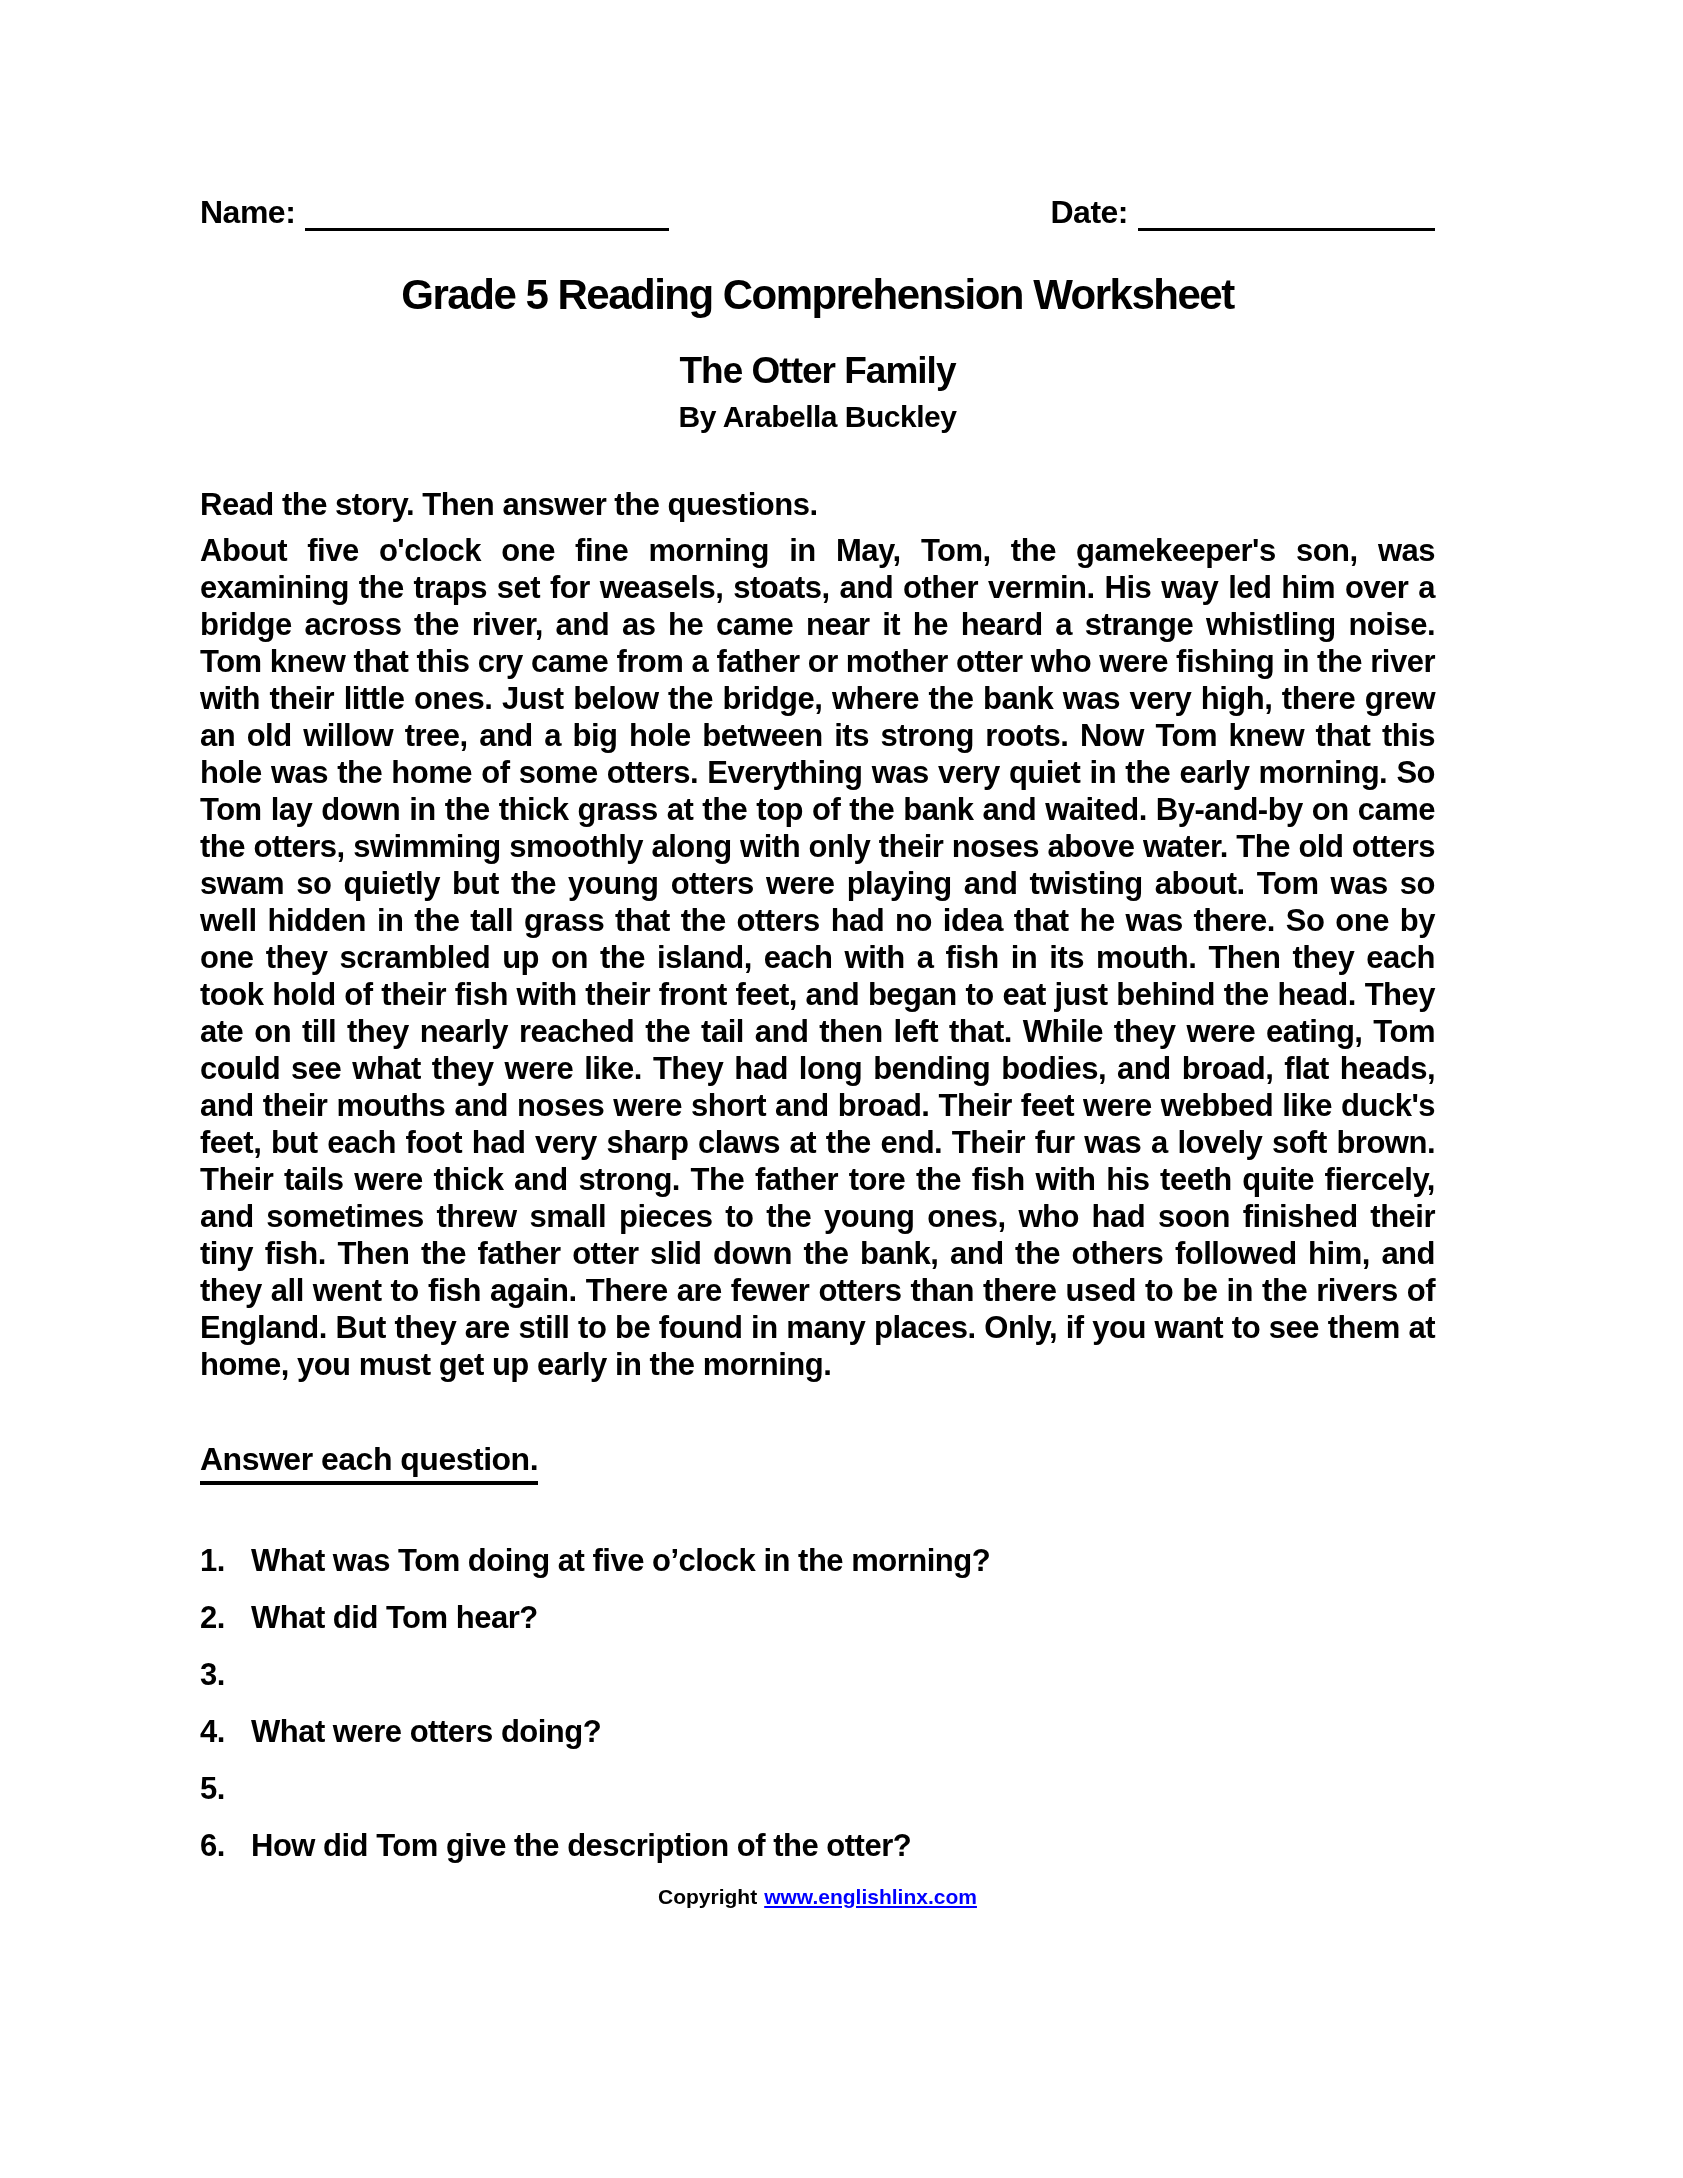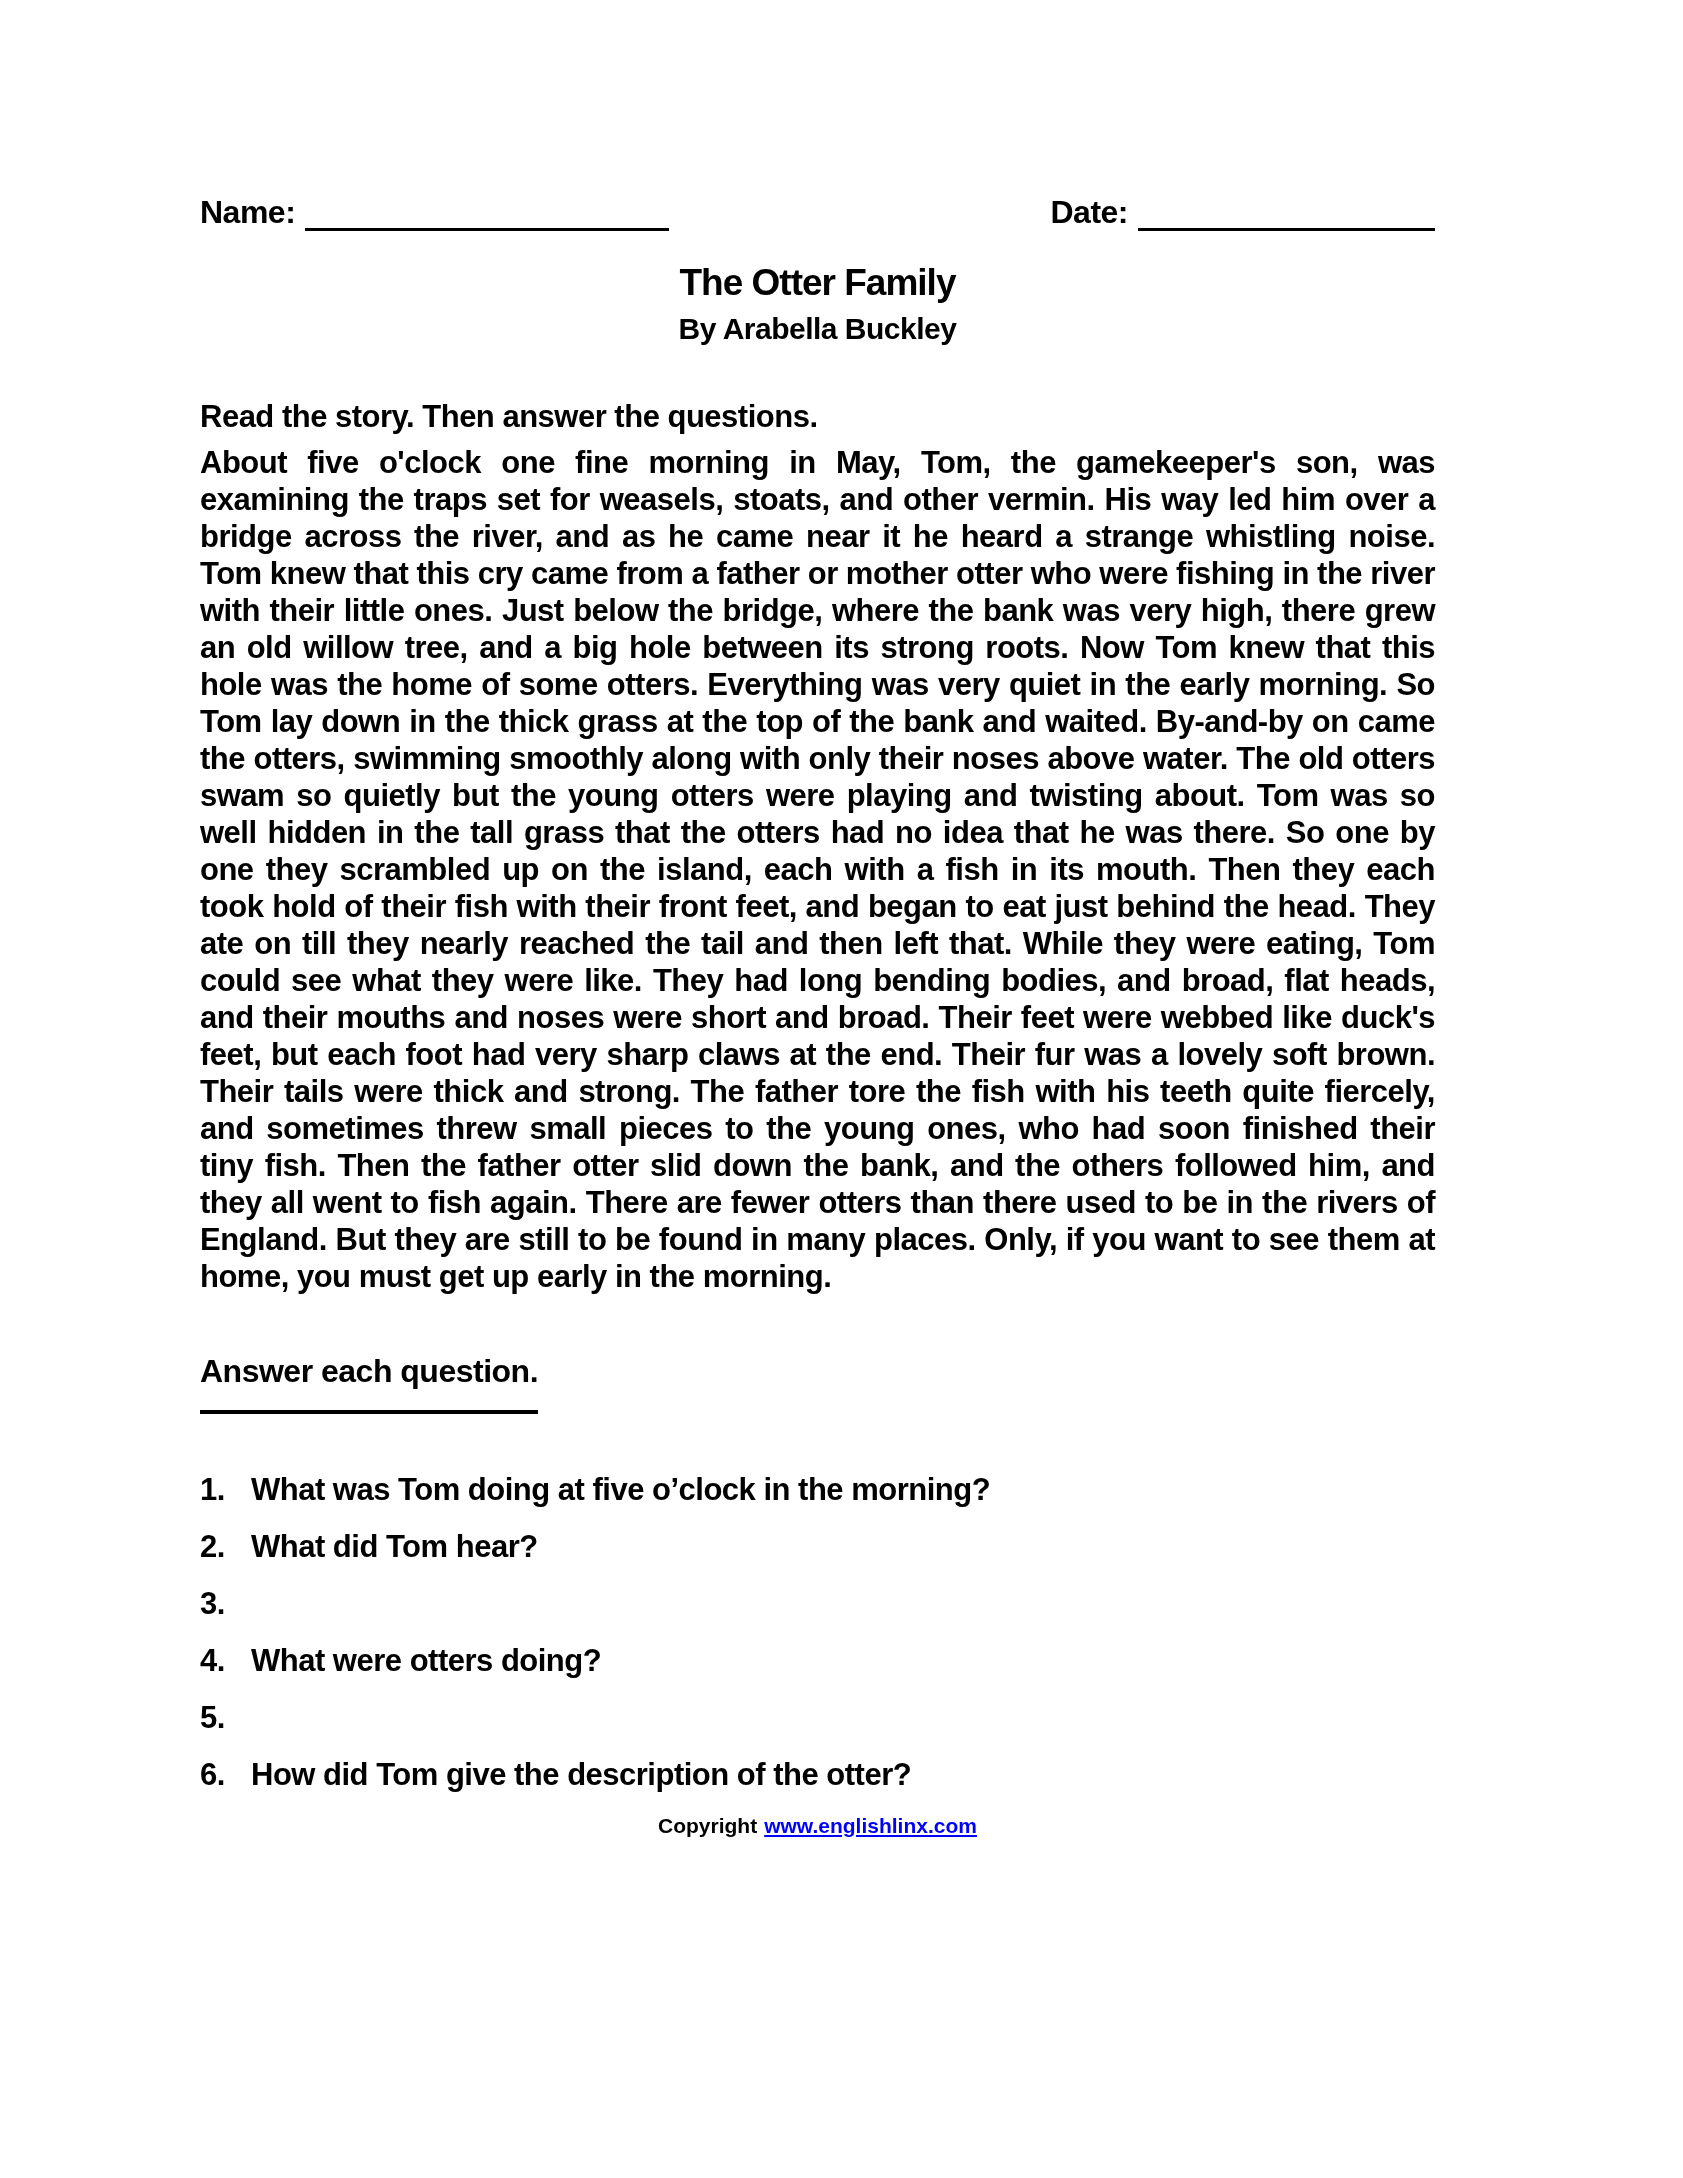--- a/index.html
+++ b/index.html
@@ -83,21 +83,21 @@
     text-justify: inter-word;
   }
   
   .answer-heading {
     margin: 57px 0 0 0;
     display: inline-block;
     font-size: 32px;
     line-height: 38px;
     letter-spacing: -0.5px;
     border-bottom: 4px solid #000000;
-    padding-bottom: 20px;
+    padding-bottom: 3px;
   }
   .questions {
     margin-top: 57px;
   }
   .q-row {
     display: flex;
     align-items: flex-start;
     margin-bottom: 19px;
     font-size: 31px;
     line-height: 38px;
@@ -130,20 +130,21 @@
     <div class="field-group">
       <span class="field-label">Name:</span>
       <span class="blank name"></span>
     </div>
     <div class="field-group">
       <span class="field-label">Date:</span>
       <span class="blank date"></span>
     </div>
   </div>
 
+  <h1 class="main-title">Grade 5 Reading Comprehension Worksheet</h1>
 
   <h2 class="story-title">The Otter Family</h2>
   <h3 class="byline">By Arabella Buckley</h3>
 
   <p class="instructions">Read the story. Then answer the questions.</p>
 
   <p class="story-text">About five o'clock one fine morning in May, Tom, the gamekeeper's son, was examining the traps set for weasels, stoats, and other vermin. His way led him over a bridge across the river, and as he came near it he heard a strange whistling noise. Tom knew that this cry came from a father or mother otter who were fishing in the river with their little ones. Just below the bridge, where the bank was very high, there grew an old willow tree, and a big hole between its strong roots. Now Tom knew that this hole was the home of some otters. Everything was very quiet in the early morning. So Tom lay down in the thick grass at the top of the bank and waited. By-and-by on came the otters, swimming smoothly along with only their noses above water. The old otters swam so quietly but the young otters were playing and twisting about. Tom was so well hidden in the tall grass that the otters had no idea that he was there. So one by one they scrambled up on the island, each with a fish in its mouth. Then they each took hold of their fish with their front feet, and began to eat just behind the head. They ate on till they nearly reached the tail and then left that. While they were eating, Tom could see what they were like. They had long bending bodies, and broad, flat heads, and their mouths and noses were short and broad. Their feet were webbed like duck's feet, but each foot had very sharp claws at the end. Their fur was a lovely soft brown. Their tails were thick and strong. The father tore the fish with his teeth quite fiercely, and sometimes threw small pieces to the young ones, who had soon finished their tiny fish. Then the father otter slid down the bank, and the others followed him, and they all went to fish again. There are fewer otters than there used to be in the rivers of England. But they are still to be found in many places. Only, if you want to see them at home, you must get up early in the morning.</p>
 
   <div>
     <span class="answer-heading">Answer each question.</span>

